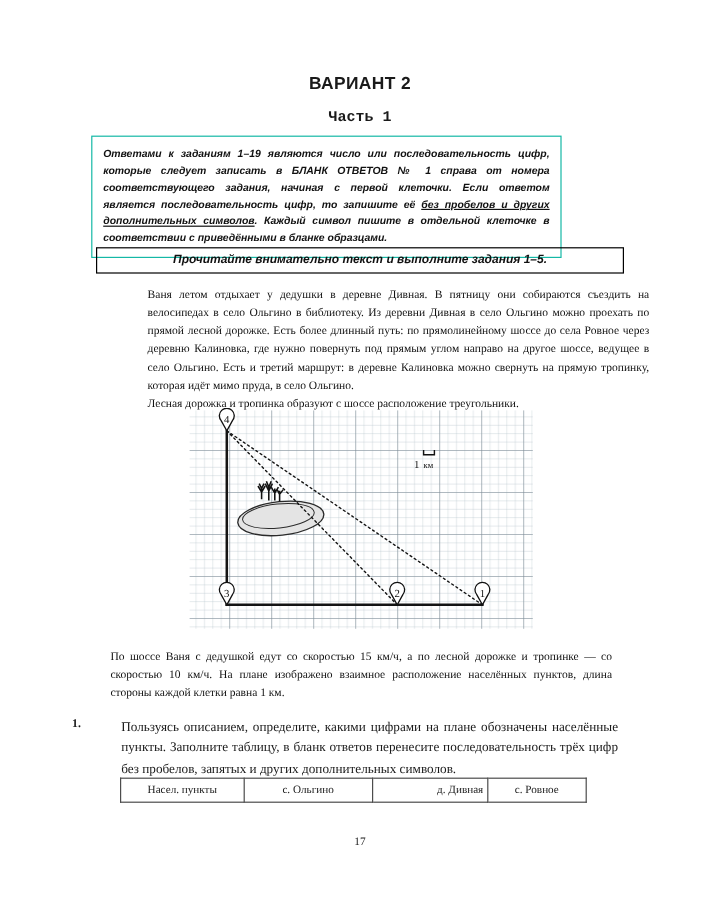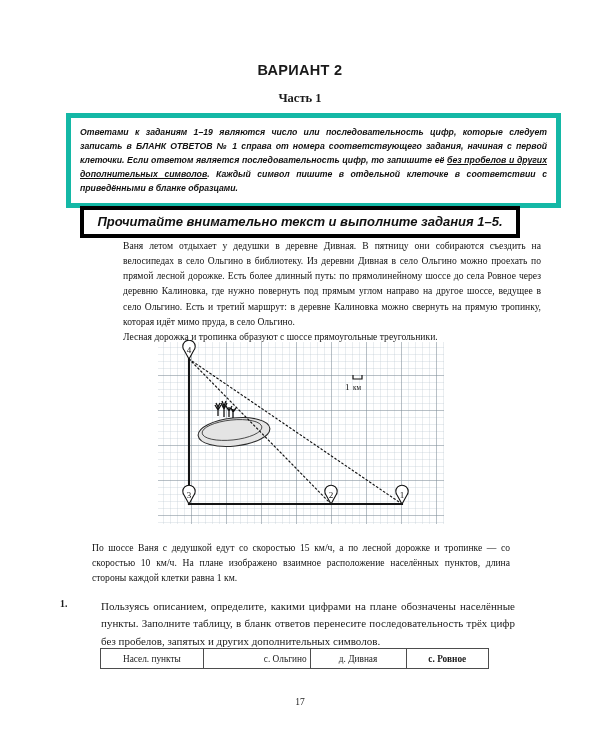--- a/index.html
+++ b/index.html
@@ -33,57 +33,57 @@
     font-weight: bold;
     font-size: 14.5px;
     letter-spacing: 0.3px;
   }
   .part-title {
     position: absolute;
     left: 0;
     right: 0;
     top: 91px;
     text-align: center;
-    font-family: Liberation Serif, serif;
+    font-family: Liberation Mono, monospace;
     font-weight: bold;
     font-size: 12.5px;
   }
 
   
   .instr-box {
     position: absolute;
-    left: 66px;
+    left: 76px;
     top: 113px;
-    width: 495px;
-    border: 5px solid #14b8a6;
+    width: 392px;
+    border: 1px solid #14b8a6;
     box-sizing: border-box;
     padding: 7px 9px 8px 9px;
     font-family: "Liberation Sans", "DejaVu Sans", sans-serif;
     font-style: italic;
     font-weight: bold;
     font-size: 8.7px;
     line-height: 1.62;
     text-align: justify;
     color: #111;
   }
   .instr-box u { text-decoration: underline; }
 
   .read-box {
     position: absolute;
     left: 80px;
     top: 206px;
     width: 440px;
-    border: 4px solid #000000;
+    border: 1px solid #000000;
     box-sizing: border-box;
     padding: 4px 6px 5px 6px;
     text-align: center;
     font-family: "Liberation Sans", "DejaVu Sans", sans-serif;
     font-style: italic;
     font-weight: bold;
-    font-size: 13px;
+    font-size: 10px;
     color: #111;
   }
 
   
   .para {
     position: absolute;
     font-size: 9.6px;
     line-height: 1.58;
     text-align: justify;
     color: #121212;
@@ -132,23 +132,23 @@
     font-size: 9.3px;
   }
   .ans-table td {
     border: 1px solid #4d4d4d;
     height: 19px;
     text-align: center;
     vertical-align: middle;
     padding: 0 3px;
   }
   .ans-table td.c0 { width: 108px; }
-  .ans-table td.c1 { width: 112px; text-align: right; }
-  .ans-table td.c2 { width: 100px; }
-  .ans-table td.c3 { width: 84px; font-weight: bold; }
+  .ans-table td.c1 { width: 112px; }
+  .ans-table td.c2 { width: 100px; text-align: right; }
+  .ans-table td.c3 { width: 84px; }
 
   .page-num {
     position: absolute;
     left: 0;
     right: 0;
     top: 697px;
     text-align: center;
     font-size: 9.5px;
   }
 
@@ -186,21 +186,21 @@
   <div class="part-title">Часть 1</div>
 
   <div class="instr-box">
     <span>Ответами к заданиям 1–19 являются число или последовательность цифр, которые следует записать в </span><span>БЛАНК ОТВЕТОВ № 1</span><span> справа от номера соответствующего задания, начиная с первой клеточки. Если ответом является последовательность цифр, то запишите её </span><u>без пробелов и других дополнительных символов</u><span>. Каждый символ пишите в отдельной клеточке в соответствии с приведёнными в бланке образцами.</span>
   </div>
 
   <div class="read-box">Прочитайте внимательно текст и выполните задания 1–5.</div>
 
   <div class="para para-story">
     <span>Ваня летом отдыхает у дедушки в деревне Дивная. В пятницу они собираются съездить на велосипедах в село Ольгино в библиотеку. Из деревни Дивная в село Ольгино можно проехать по прямой лесной дорожке. Есть более длинный путь: по прямолинейному шоссе до села Ровное через деревню Калиновка, где нужно повернуть под прямым углом направо на другое шоссе, ведущее в село Ольгино. Есть и третий маршрут: в деревне Калиновка можно свернуть на прямую тропинку, которая идёт мимо пруда, в село Ольгино.</span><br>
-    <span>Лесная дорожка и тропинка образуют с шоссе прямоугольные треугольники.</span>
+    <span>Лесная дорожка и тропинка образуют с шоссе расположение треугольники.</span>
   </div>
 
   <div class="map-wrap">
     <svg class="map-svg" width="290" height="186" viewBox="0 0 290 186" xmlns="http://www.w3.org/2000/svg">
       <defs>
         <pattern id="minorGrid" width="7" height="7" patternUnits="userSpaceOnUse">
           <path d="M 7 0 L 0 0 0 7" fill="none" stroke="#b6c2cb" stroke-width="0.6"></path>
         </pattern>
         <pattern id="majorGrid" width="35" height="35" patternUnits="userSpaceOnUse">
           <rect width="35" height="35" fill="url(#minorGrid)"></rect>

